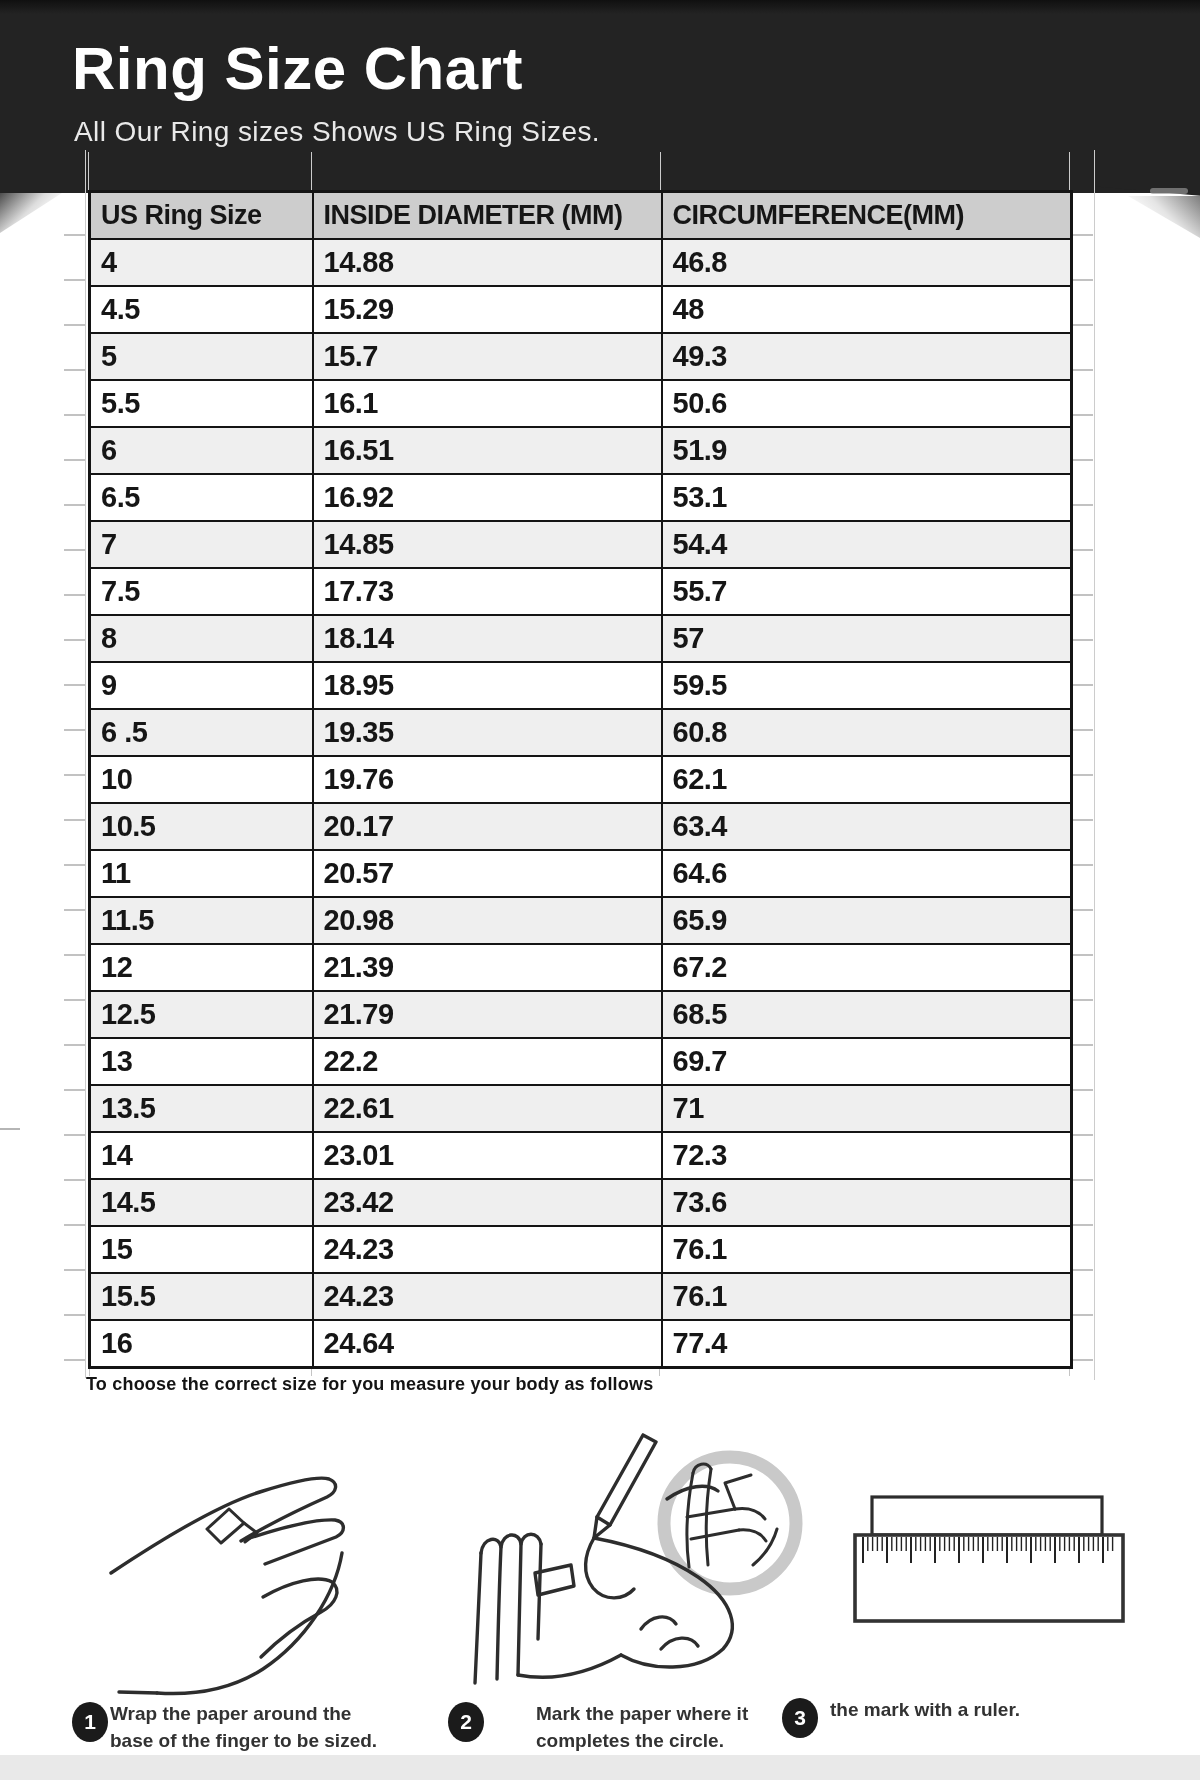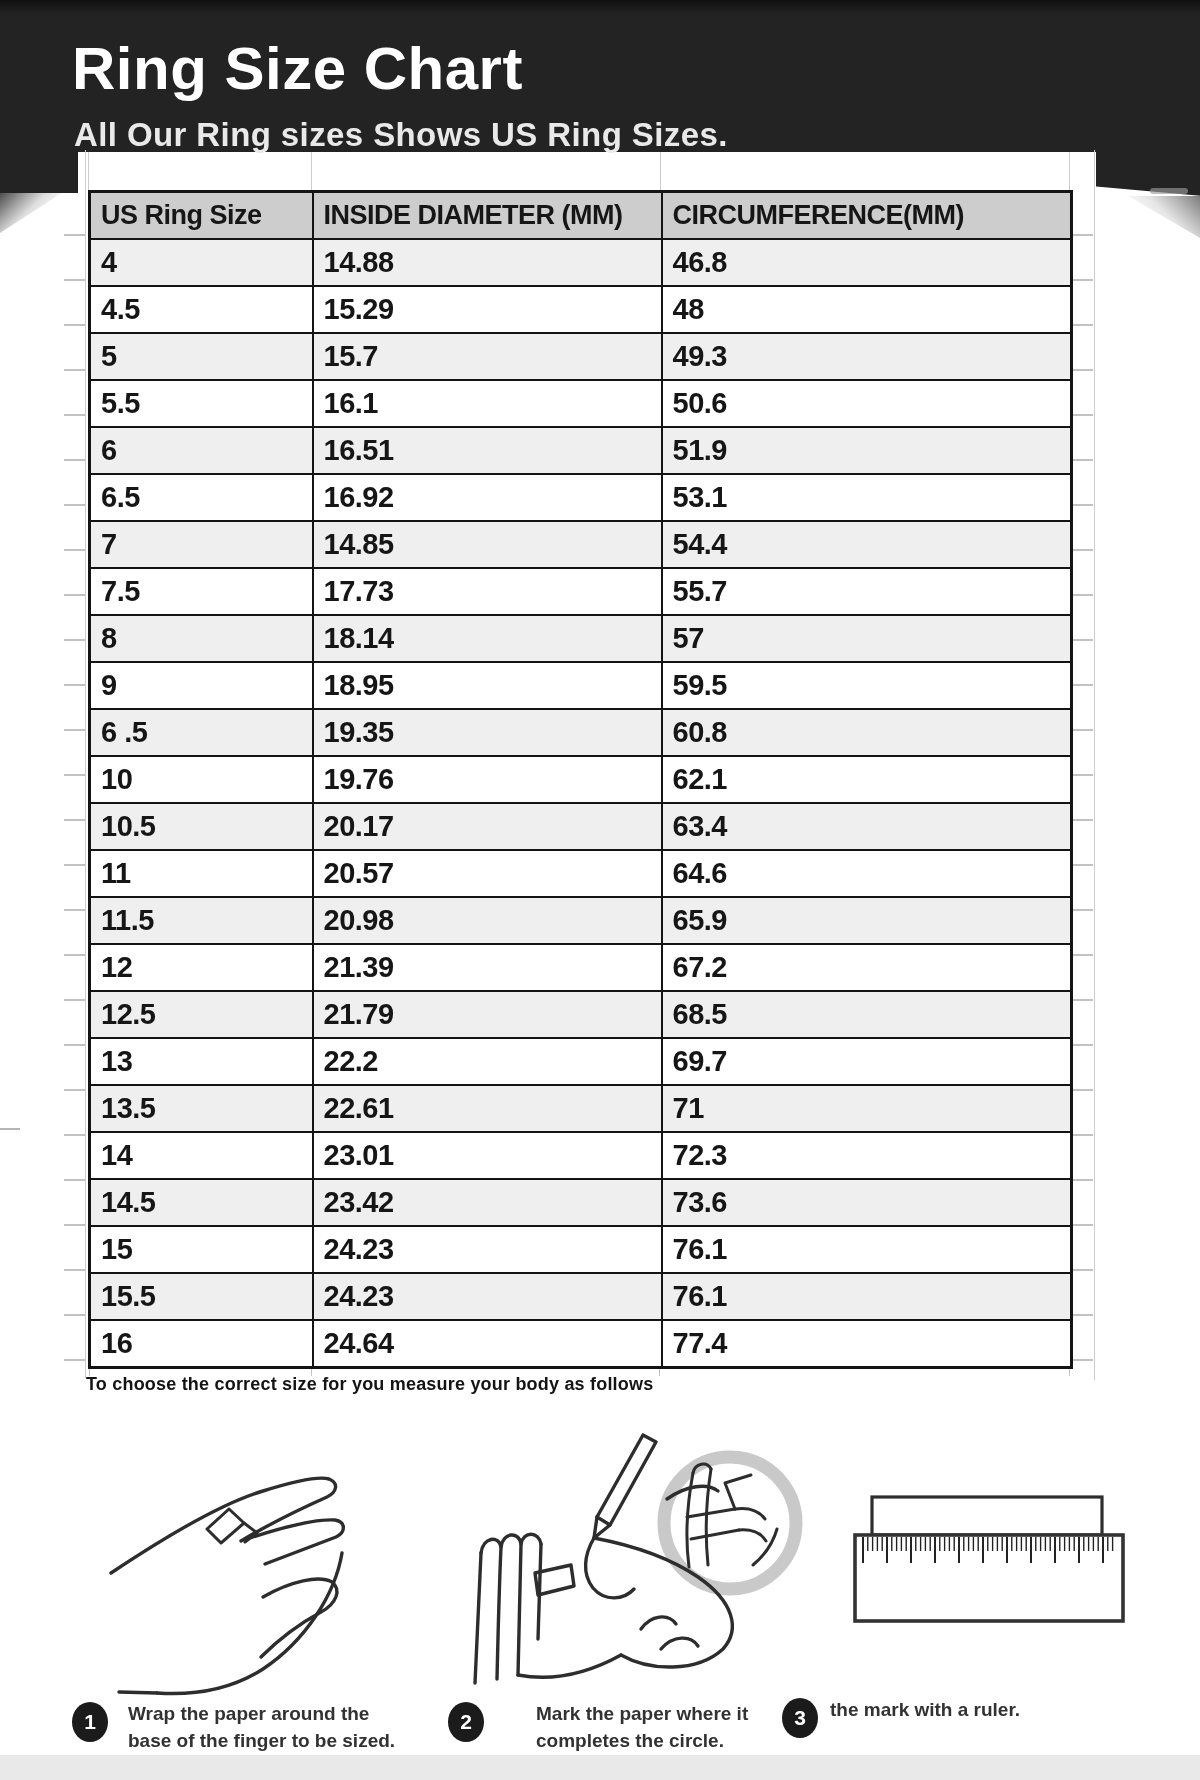--- a/index.html
+++ b/index.html
@@ -1,24 +1,24 @@
 <!DOCTYPE html>
 <html><head>
 <meta charset="utf-8">
 <style>
   html,body{margin:0;padding:0;background:#ffffff;}
   #page{position:relative;width:1200px;height:1780px;background:#ffffff;overflow:hidden;
         font-family:"Liberation Sans",sans-serif;}
 
   
-  .banner{position:absolute;left:0;top:0;width:1200px;height:152px;
+  .banner{position:absolute;left:0;top:0;width:1200px;height:193px;
           background:linear-gradient(#101010,#232323 14px,#232323);}
   .banner-title{position:absolute;left:72px;top:34px;font-size:60px;font-weight:bold;
                 color:#ffffff;letter-spacing:0.5px;}
-  .banner-subtitle{position:absolute;left:74px;top:116px;font-size:33px;font-weight:700;
+  .banner-subtitle{position:absolute;left:74px;top:116px;font-size:28px;font-weight:400;
                    color:#e9e9e9;letter-spacing:0.4px;}
   .banner-tab-left{position:absolute;left:0;top:150px;width:78px;height:43px;background:#232323;}
   .banner-tab-right{position:absolute;left:1096px;top:150px;width:104px;height:52px;background:#232323;
                     clip-path:polygon(0 0,100% 0,100% 88%,0 70%);}
   .shadow-wedge-left{position:absolute;left:0;top:193px;width:62px;height:40px;
                      background:linear-gradient(135deg,rgba(45,45,45,0.85),rgba(120,120,120,0.25) 45%,rgba(255,255,255,0) 70%);
                      clip-path:polygon(0 0,100% 0,0 100%);}
   .shadow-wedge-right{position:absolute;left:1128px;top:196px;width:72px;height:42px;
                       background:linear-gradient(225deg,rgba(70,70,70,0.7),rgba(150,150,150,0.25) 45%,rgba(255,255,255,0) 72%);
                       clip-path:polygon(100% 0,0 0,100% 100%);}
@@ -316,21 +316,21 @@
         <line x1="236.6" x2="236.6" y1="49" y2="63" stroke-width="1.4"></line>
         <line x1="241.39999999999998" x2="241.39999999999998" y1="49" y2="63" stroke-width="1.4"></line>
         <line x1="246.2" x2="246.2" y1="49" y2="63" stroke-width="1.4"></line>
         <line x1="251" x2="251" y1="49" y2="75" stroke-width="2"></line>
         <line x1="255.79999999999998" x2="255.79999999999998" y1="49" y2="63" stroke-width="1.4"></line>
         <line x1="260.6" x2="260.6" y1="49" y2="63" stroke-width="1.4"></line>
       </g>
   </svg>
 
   <div class="step-circle" style="left:72px;top:1702px;">1</div>
-  <div class="step-text" style="left:128px;top:1700px;width:310px;">
+  <div class="step-text" style="left:110px;top:1700px;width:310px;">
     <div>Wrap the paper around the</div>
     <div>base of the finger to be sized.</div>
   </div>
 
   <div class="step-circle" style="left:448px;top:1702px;">2</div>
   <div class="step-text" style="left:496px;top:1700px;width:280px;margin-left:40px;">
     <div>Mark the paper where it</div>
     <div>completes the circle.</div>
   </div>
 

